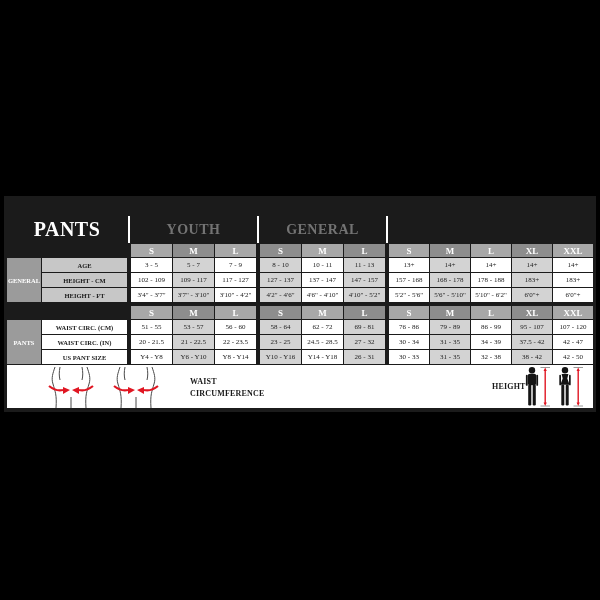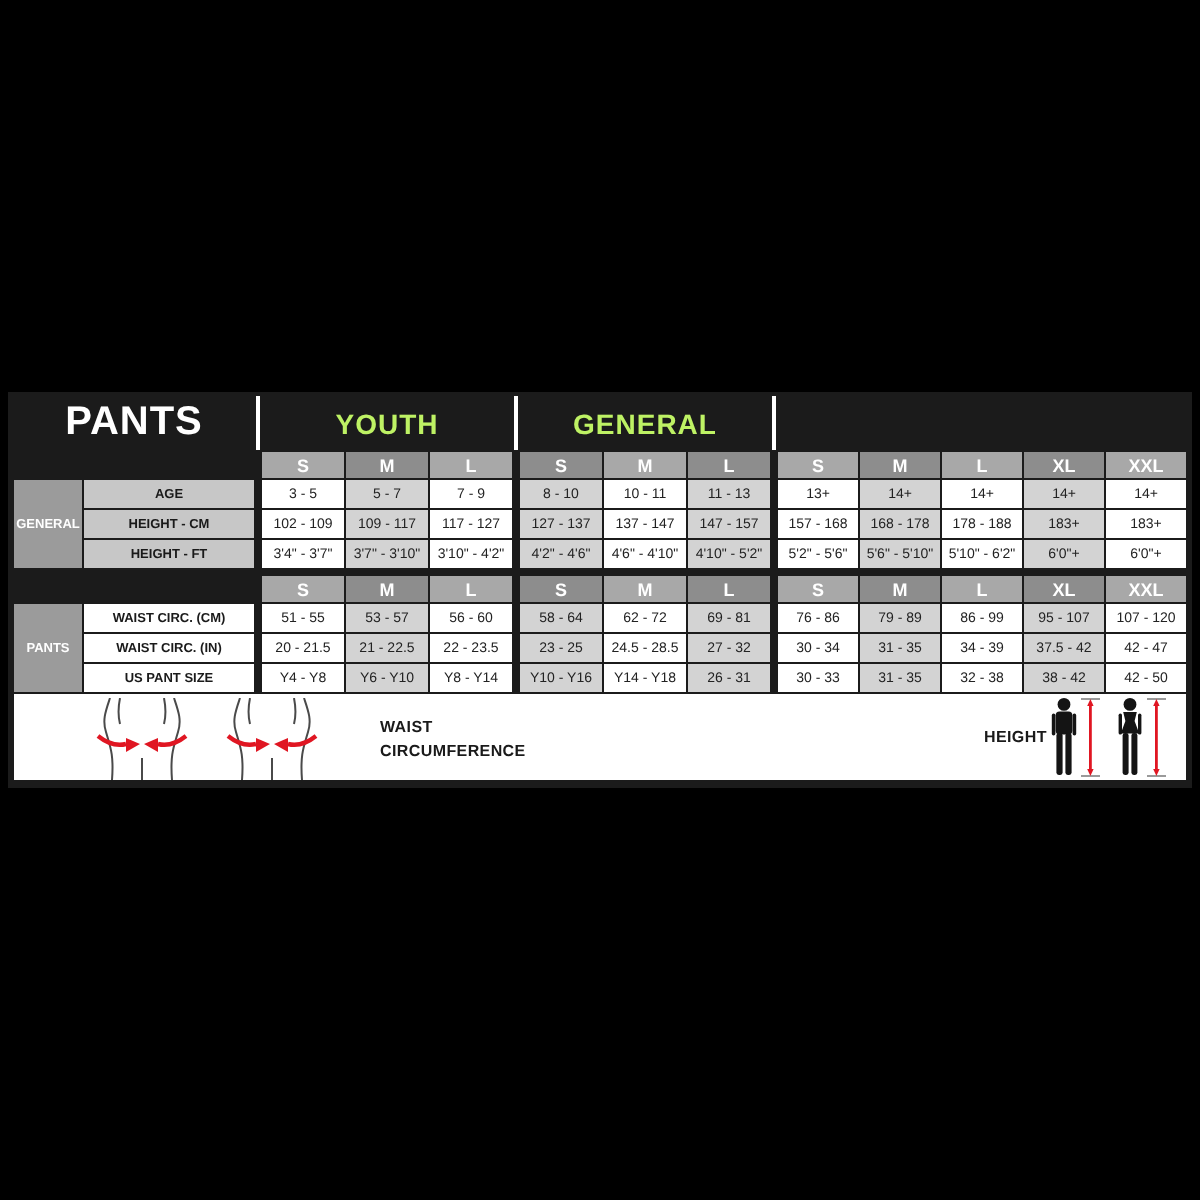--- a/index.html
+++ b/index.html
@@ -1,28 +1,28 @@
 <!DOCTYPE html>
 <html><head>
 <meta charset="utf-8">
 <style>
   html,body{margin:0;padding:0;}
   body{width:600px;height:600px;background:#000;overflow:hidden;position:relative;
        font-family:"Liberation Sans", sans-serif;}
   .panel{position:absolute;left:4px;top:196px;width:586px;background:#1b1b1b;
-         padding:2px 3px 4px 3px;}
+         padding:20px 3px 4px 3px;font-family:Liberation Serif, serif;}
   .grid{display:grid;column-gap:1px;
         grid-template-columns:34px 85px 2px 41px 41px 41px 2px 41px 41px 41px 2px 40px 40px 40px 40px 40px;}
   .header-row{height:27px;margin-bottom:1px;}
   .size-row{height:13px;margin-bottom:1px;}
   .size-row.second{margin-top:4px;}
   .section{grid-auto-rows:14px;row-gap:1px;margin-bottom:1px;}
   .cell{display:flex;align-items:center;justify-content:center;white-space:nowrap;overflow:hidden;}
   .title{color:#fff;font-size:20px;font-weight:700;letter-spacing:.5px;}
-  .gheader{color:#bef264;font-size:14px;font-weight:700;letter-spacing:.5px;}
+  .gheader{color:#737373;font-size:14px;font-weight:700;letter-spacing:.5px;}
   .divider{background:#fff;}
   .void{background:transparent;}
   .sp{background:transparent;}
   .h-light{background:#a8a8a8;color:#fff;font-size:9px;font-weight:700;}
   .h-dark{background:#8d8d8d;color:#fff;font-size:9px;font-weight:700;}
   .c-white{background:#fff;color:#222;font-size:7px;}
   .c-gray{background:#d3d3d3;color:#222;font-size:7px;}
   .rlabel{font-size:6.5px;font-weight:700;color:#1a1a1a;}
   .rl-gray{background:#c7c7c7;}
   .rl-white{background:#fff;}

